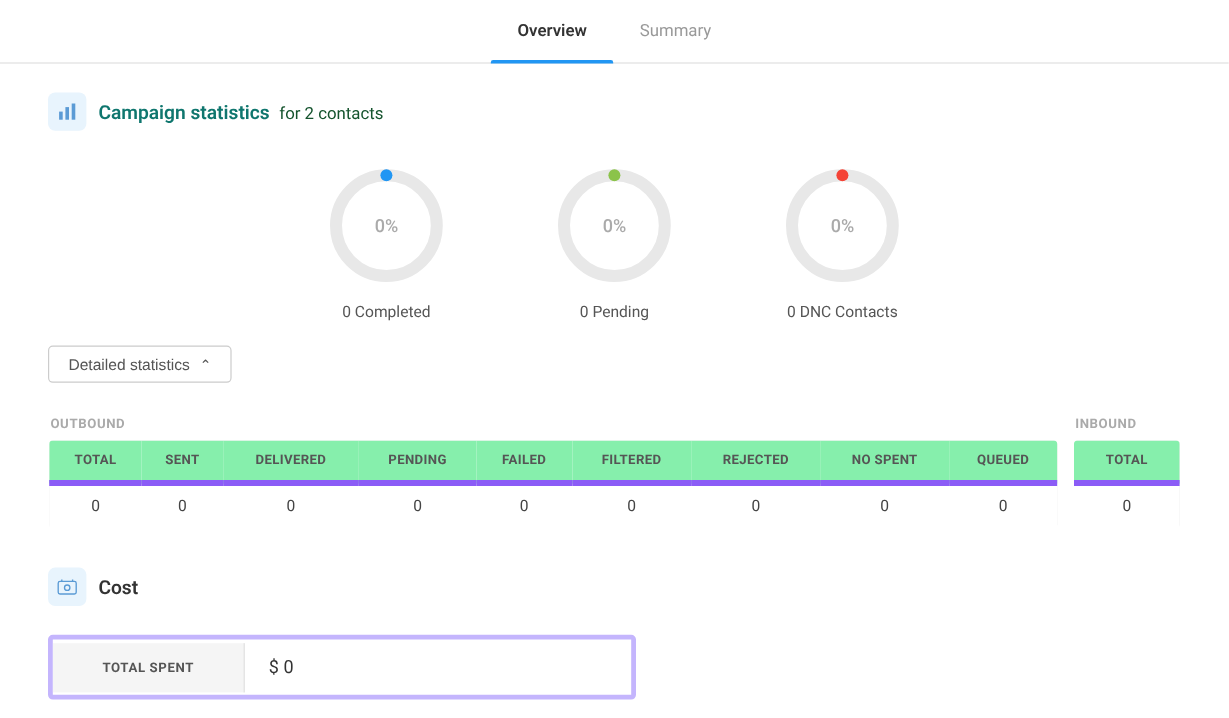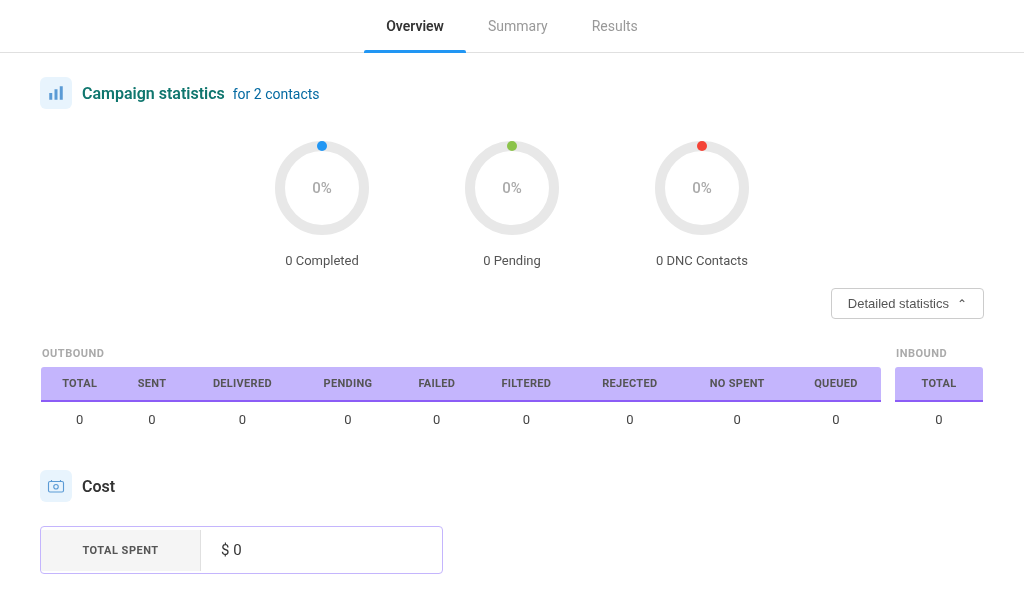--- a/index.html
+++ b/index.html
@@ -101,21 +101,21 @@
       font-weight: 500;
     }
     .chart-label {
       font-size: 13px;
       color: #555;
     }
 
     
     .detail-btn-row {
       display: flex;
-      justify-content: flex-end;
+      justify-content: flex-start;
       margin-bottom: 28px;
     }
     .detail-btn {
       border: 1px solid #ccc;
       border-radius: 4px;
       padding: 7px 16px;
       font-size: 13px;
       color: #555;
       cursor: pointer;
       background: #fff;
@@ -145,49 +145,49 @@
       padding-left: 2px;
     }
     .stats-table {
       width: 100%;
       border-collapse: collapse;
       border: 1px solid #e0e0e0;
       border-radius: 4px;
       overflow: hidden;
     }
     .stats-table th {
-      background: #c4b5fd;
+      background: #86efac;
       font-size: 11px;
       font-weight: 700;
       color: #555;
       padding: 10px 8px;
       text-align: center;
-      border-bottom: 2px solid #8b5cf6;
+      border-bottom: 5px solid #8b5cf6;
       letter-spacing: 0.3px;
     }
     .stats-table td {
       font-size: 13px;
       color: #444;
       padding: 10px 8px;
       text-align: center;
       border: none;
     }
 
     
     .cost-section {
       margin-top: 4px;
     }
     .cost-row {
       display: flex;
       align-items: center;
       margin-top: 4px;
-      border: 1px solid #c4b5fd;
+      border: 4px solid #c4b5fd;
       border-radius: 4px;
       overflow: hidden;
-      width: 403px;
+      width: 490px;
     }
     .cost-label-cell {
       background: #f5f5f5;
       padding: 14px 20px;
       font-size: 11px;
       font-weight: 700;
       letter-spacing: 0.5px;
       color: #555;
       border-right: 1px solid #e0e0e0;
       white-space: nowrap;
@@ -200,36 +200,35 @@
       color: #333;
       flex: 1;
     }
   </style>
 </head>
 <body>
 
 <div class="tabs-bar">
   <a class="tab-item active">Overview</a>
   <a class="tab-item">Summary</a>
-  <a class="tab-item">Results</a>
 </div>
 
 <div class="main-content">
 
   <div class="section-header">
     <div class="section-icon">
       <svg width="18" height="18" viewBox="0 0 24 24" fill="none">
         <rect x="3" y="12" width="4" height="9" fill="#5b9bd5"></rect>
         <rect x="10" y="7" width="4" height="14" fill="#5b9bd5"></rect>
         <rect x="17" y="3" width="4" height="18" fill="#5b9bd5"></rect>
       </svg>
     </div>
     <span>
       <span style="font-size:16px;font-weight:600;color:#0f766e;">Campaign statistics</span>
-      <span style="font-size:14px;color:#0369a1;margin-left:4px;text-align:right;">for 2 contacts</span>
+      <span style="font-size:14px;color:#14532d;margin-left:4px;text-align:right;">for 2 contacts</span>
     </span>
   </div>
 
   <div class="charts-row">
 
     <div class="chart-item">
       <div class="donut-container">
         <svg viewBox="0 0 110 110">
           <circle cx="55" cy="55" r="42" fill="none" stroke="#e8e8e8" stroke-width="10"></circle>
 

